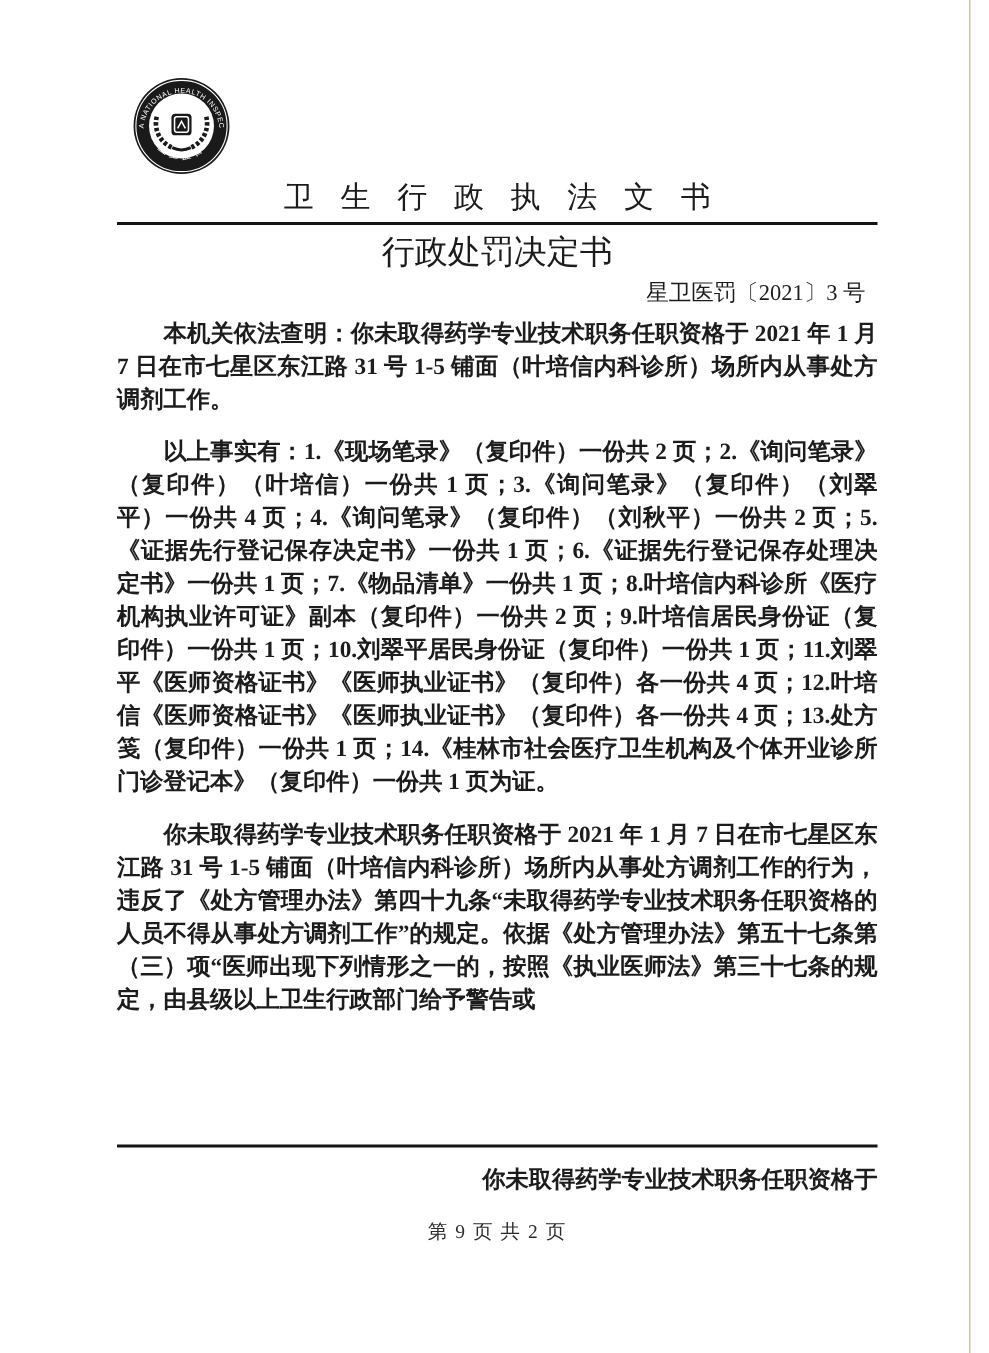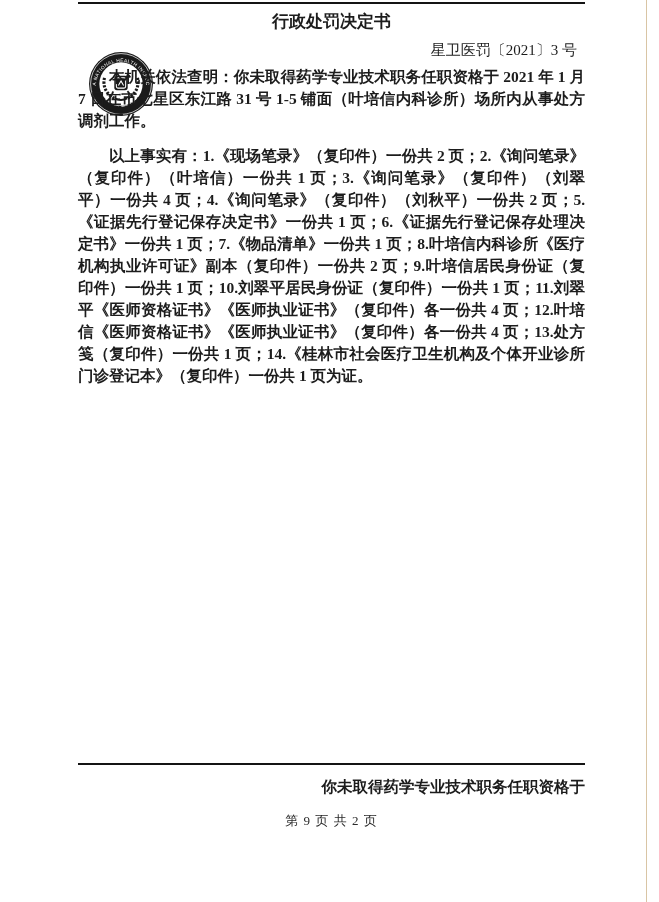--- a/index.html
+++ b/index.html
@@ -39,22 +39,22 @@
     font-weight: 400;
   }
   .category-rule {
     border-bottom: 2px solid #141414;
     margin-top: 2px;
   }
   .doc-title {
     margin-top: 5px;
     text-align: center;
     font-family: "Liberation Sans", "DejaVu Sans", sans-serif;
-    font-weight: 700;
-    font-size: 17px;
+    font-weight: 400;
+    font-size: 22px;
     line-height: 26px;
   }
   .doc-number {
     margin-top: 4px;
     text-align: right;
     font-size: 15px;
     line-height: 22px;
     padding-right: 8px;
   }
   .party-block {
@@ -118,31 +118,33 @@
     <path d="M 16,26 A 17,17 0 0 0 26,46" fill="none" stroke="#1a1a1a" stroke-width="3" stroke-dasharray="2.2,1.4"></path>
     <path d="M 48,26 A 17,17 0 0 1 38,46" fill="none" stroke="#1a1a1a" stroke-width="3" stroke-dasharray="2.2,1.4"></path>
     <path d="M 26,46 Q 32,49 38,46" fill="none" stroke="#1a1a1a" stroke-width="2"></path>
     <rect x="25.5" y="24" width="13" height="14" rx="2.5" fill="#1a1a1a"></rect>
     <rect x="27.5" y="26" width="9" height="10" rx="1.5" fill="none" stroke="#ffffff" stroke-width="1"></rect>
     <path d="M 29.5,33.5 L 32,29 L 34.5,33.5" fill="none" stroke="#ffffff" stroke-width="1"></path>
   </svg>
 
   <div class="content">
 
+    <div class="doc-category">卫 生 行 政 执 法 文 书</div>
     <div class="category-rule"></div>
 
     <div class="doc-title">行政处罚决定书</div>
 
     <div class="doc-number">星卫医罚〔2021〕3 号</div>
 
 
     <p class="body-para">本机关依法查明：你未取得药学专业技术职务任职资格于 2021 年 1 月 7 日在市七星区东江路 31 号 1-5 铺面（叶培信内科诊所）场所内从事处方调剂工作。</p>
 
     <p class="body-para">以上事实有：1.《现场笔录》（复印件）一份共 2 页；2.《询问笔录》（复印件）（叶培信）一份共 1 页；3.《询问笔录》（复印件）（刘翠平）一份共 4 页；4.《询问笔录》（复印件）（刘秋平）一份共 2 页；5.《证据先行登记保存决定书》一份共 1 页；6.《证据先行登记保存处理决定书》一份共 1 页；7.《物品清单》一份共 1 页；8.叶培信内科诊所《医疗机构执业许可证》副本（复印件）一份共 2 页；9.叶培信居民身份证（复印件）一份共 1 页；10.刘翠平居民身份证（复印件）一份共 1 页；11.刘翠平《医师资格证书》《医师执业证书》（复印件）各一份共 4 页；12.叶培信《医师资格证书》《医师执业证书》（复印件）各一份共 4 页；13.处方笺（复印件）一份共 1 页；14.《桂林市社会医疗卫生机构及个体开业诊所门诊登记本》（复印件）一份共 1 页为证。</p>
 
+    <p class="body-para">你未取得药学专业技术职务任职资格于 2021 年 1 月 7 日在市七星区东江路 31 号 1-5 铺面（叶培信内科诊所）场所内从事处方调剂工作的行为，违反了《处方管理办法》第四十九条“未取得药学专业技术职务任职资格的人员不得从事处方调剂工作”的规定。依据《处方管理办法》第五十七条第（三）项“医师出现下列情形之一的，按照《执业医师法》第三十七条的规定，由县级以上卫生行政部门给予警告或</p>
 
   </div>
 
   <div class="footer">
     <div class="footer-rule"></div>
     <div class="footer-issuer">你未取得药学专业技术职务任职资格于</div>
     <div class="footer-page">第 9 页 共 2 页</div>
   </div>
 
 </div>

